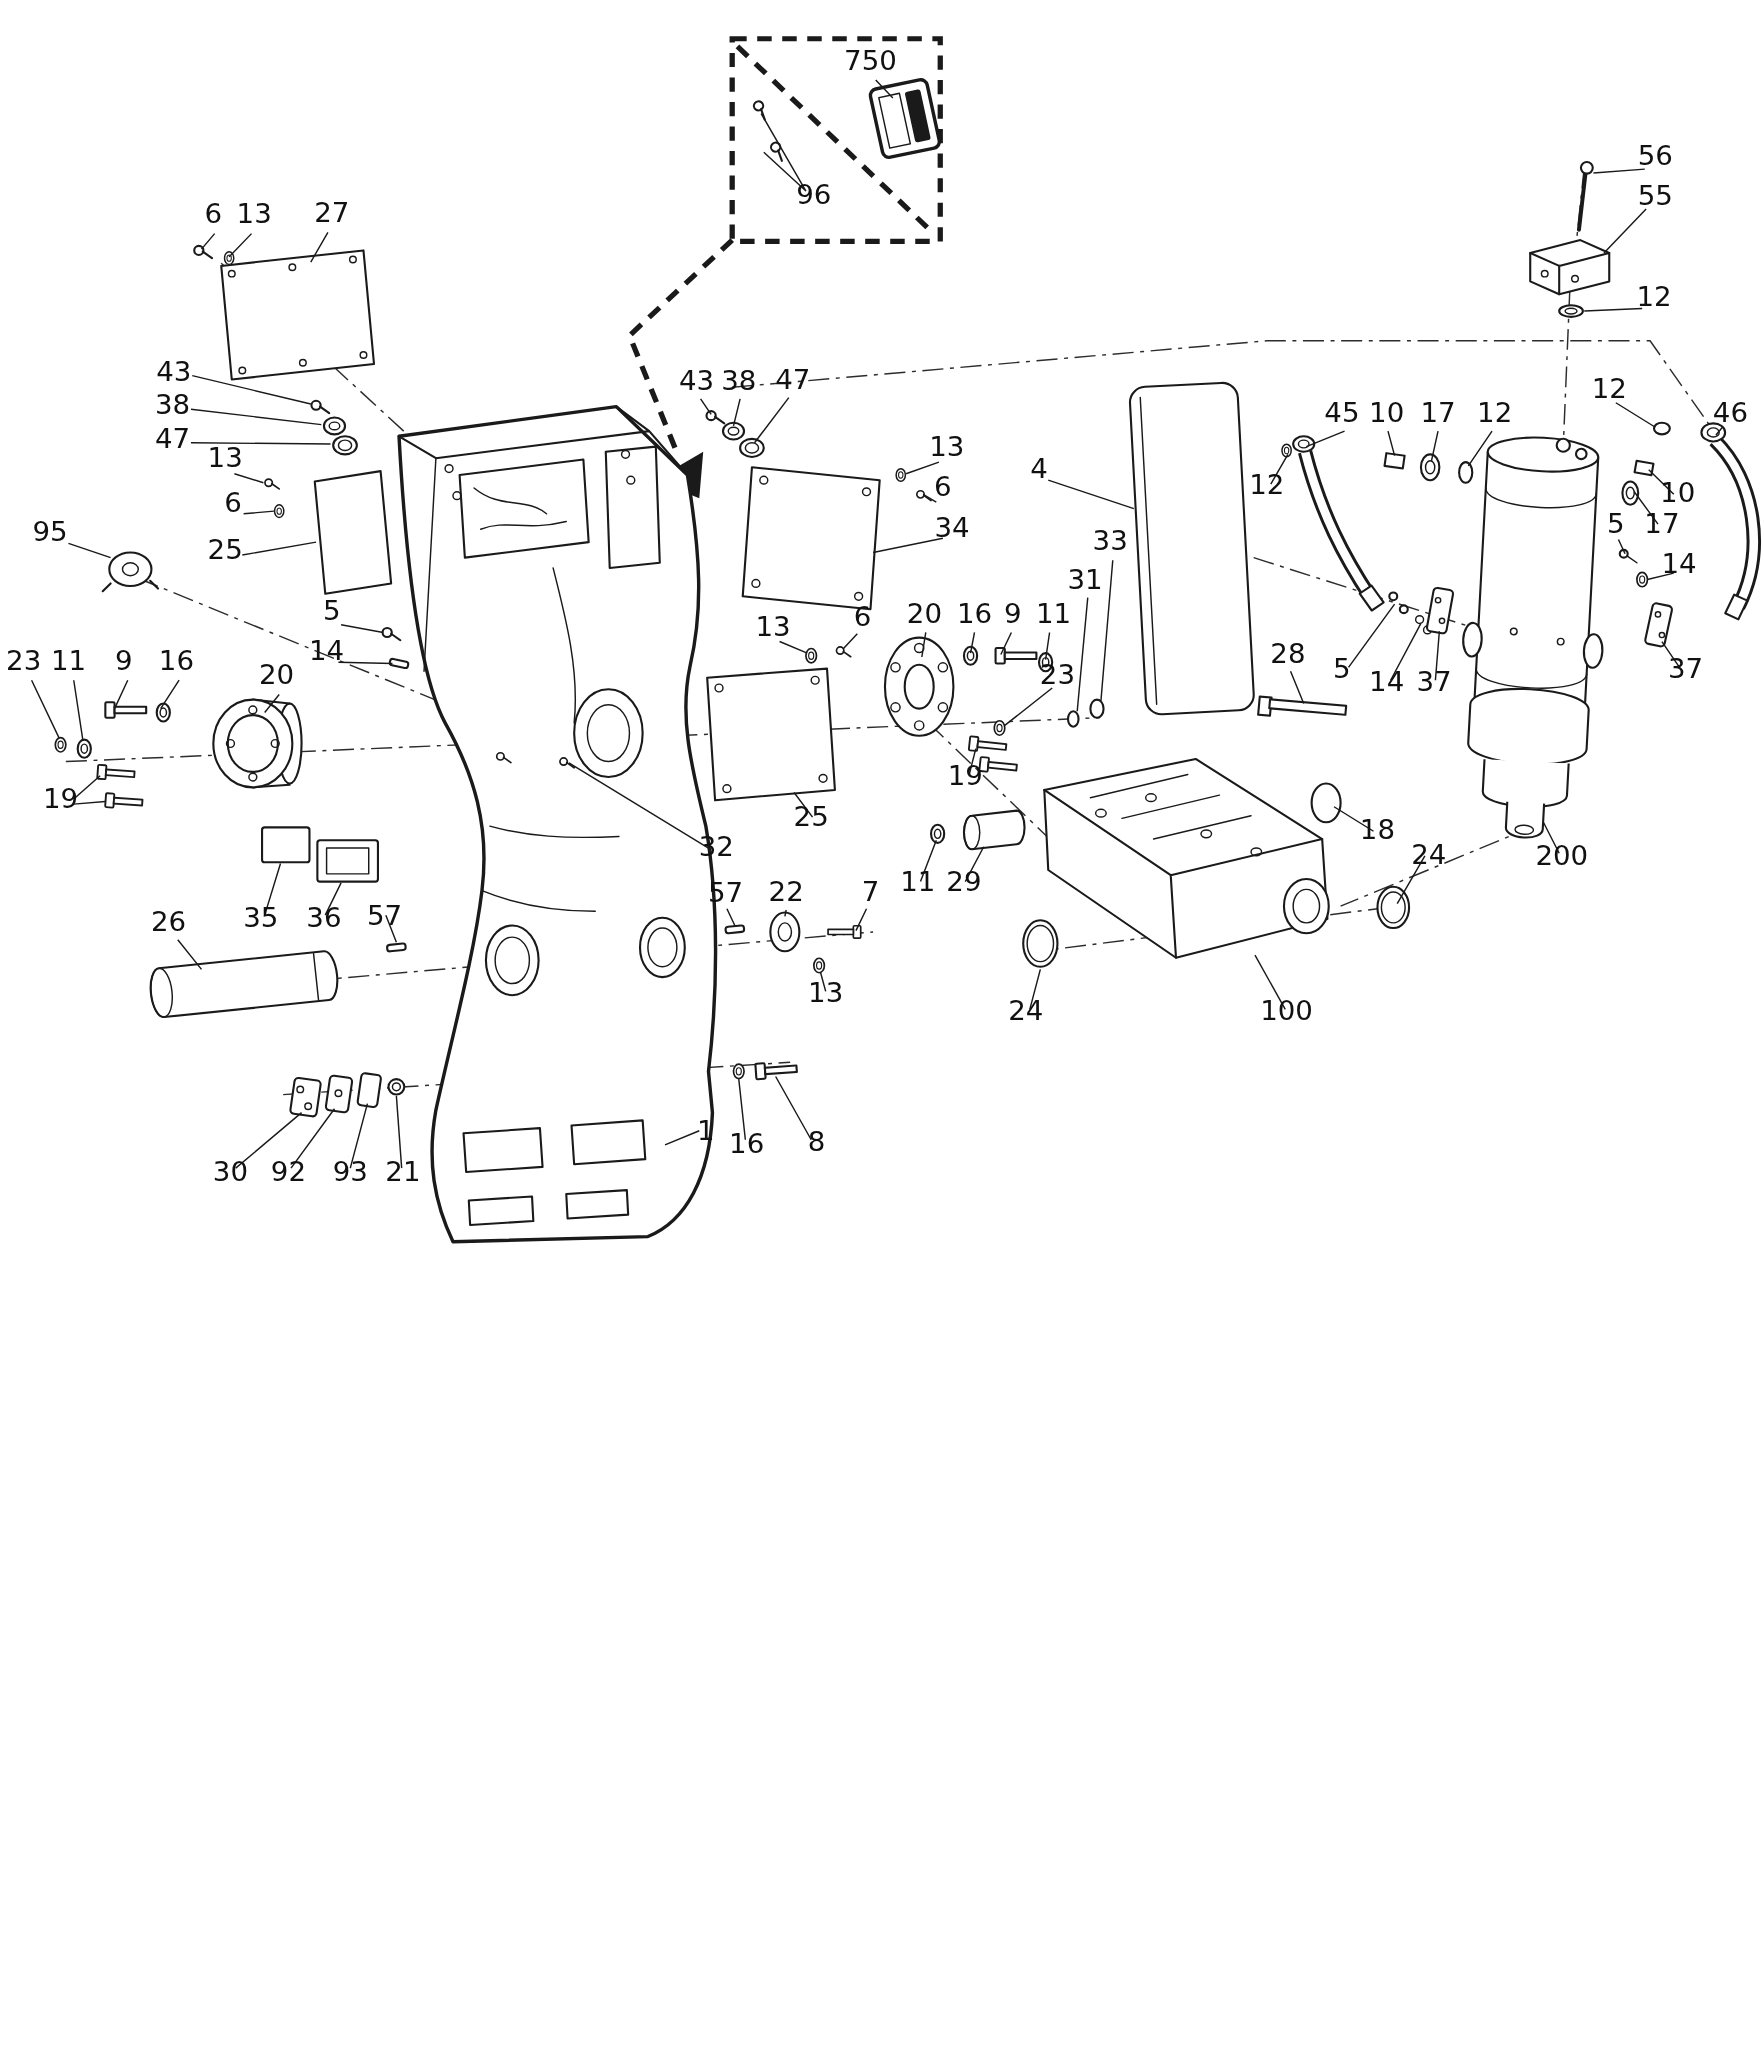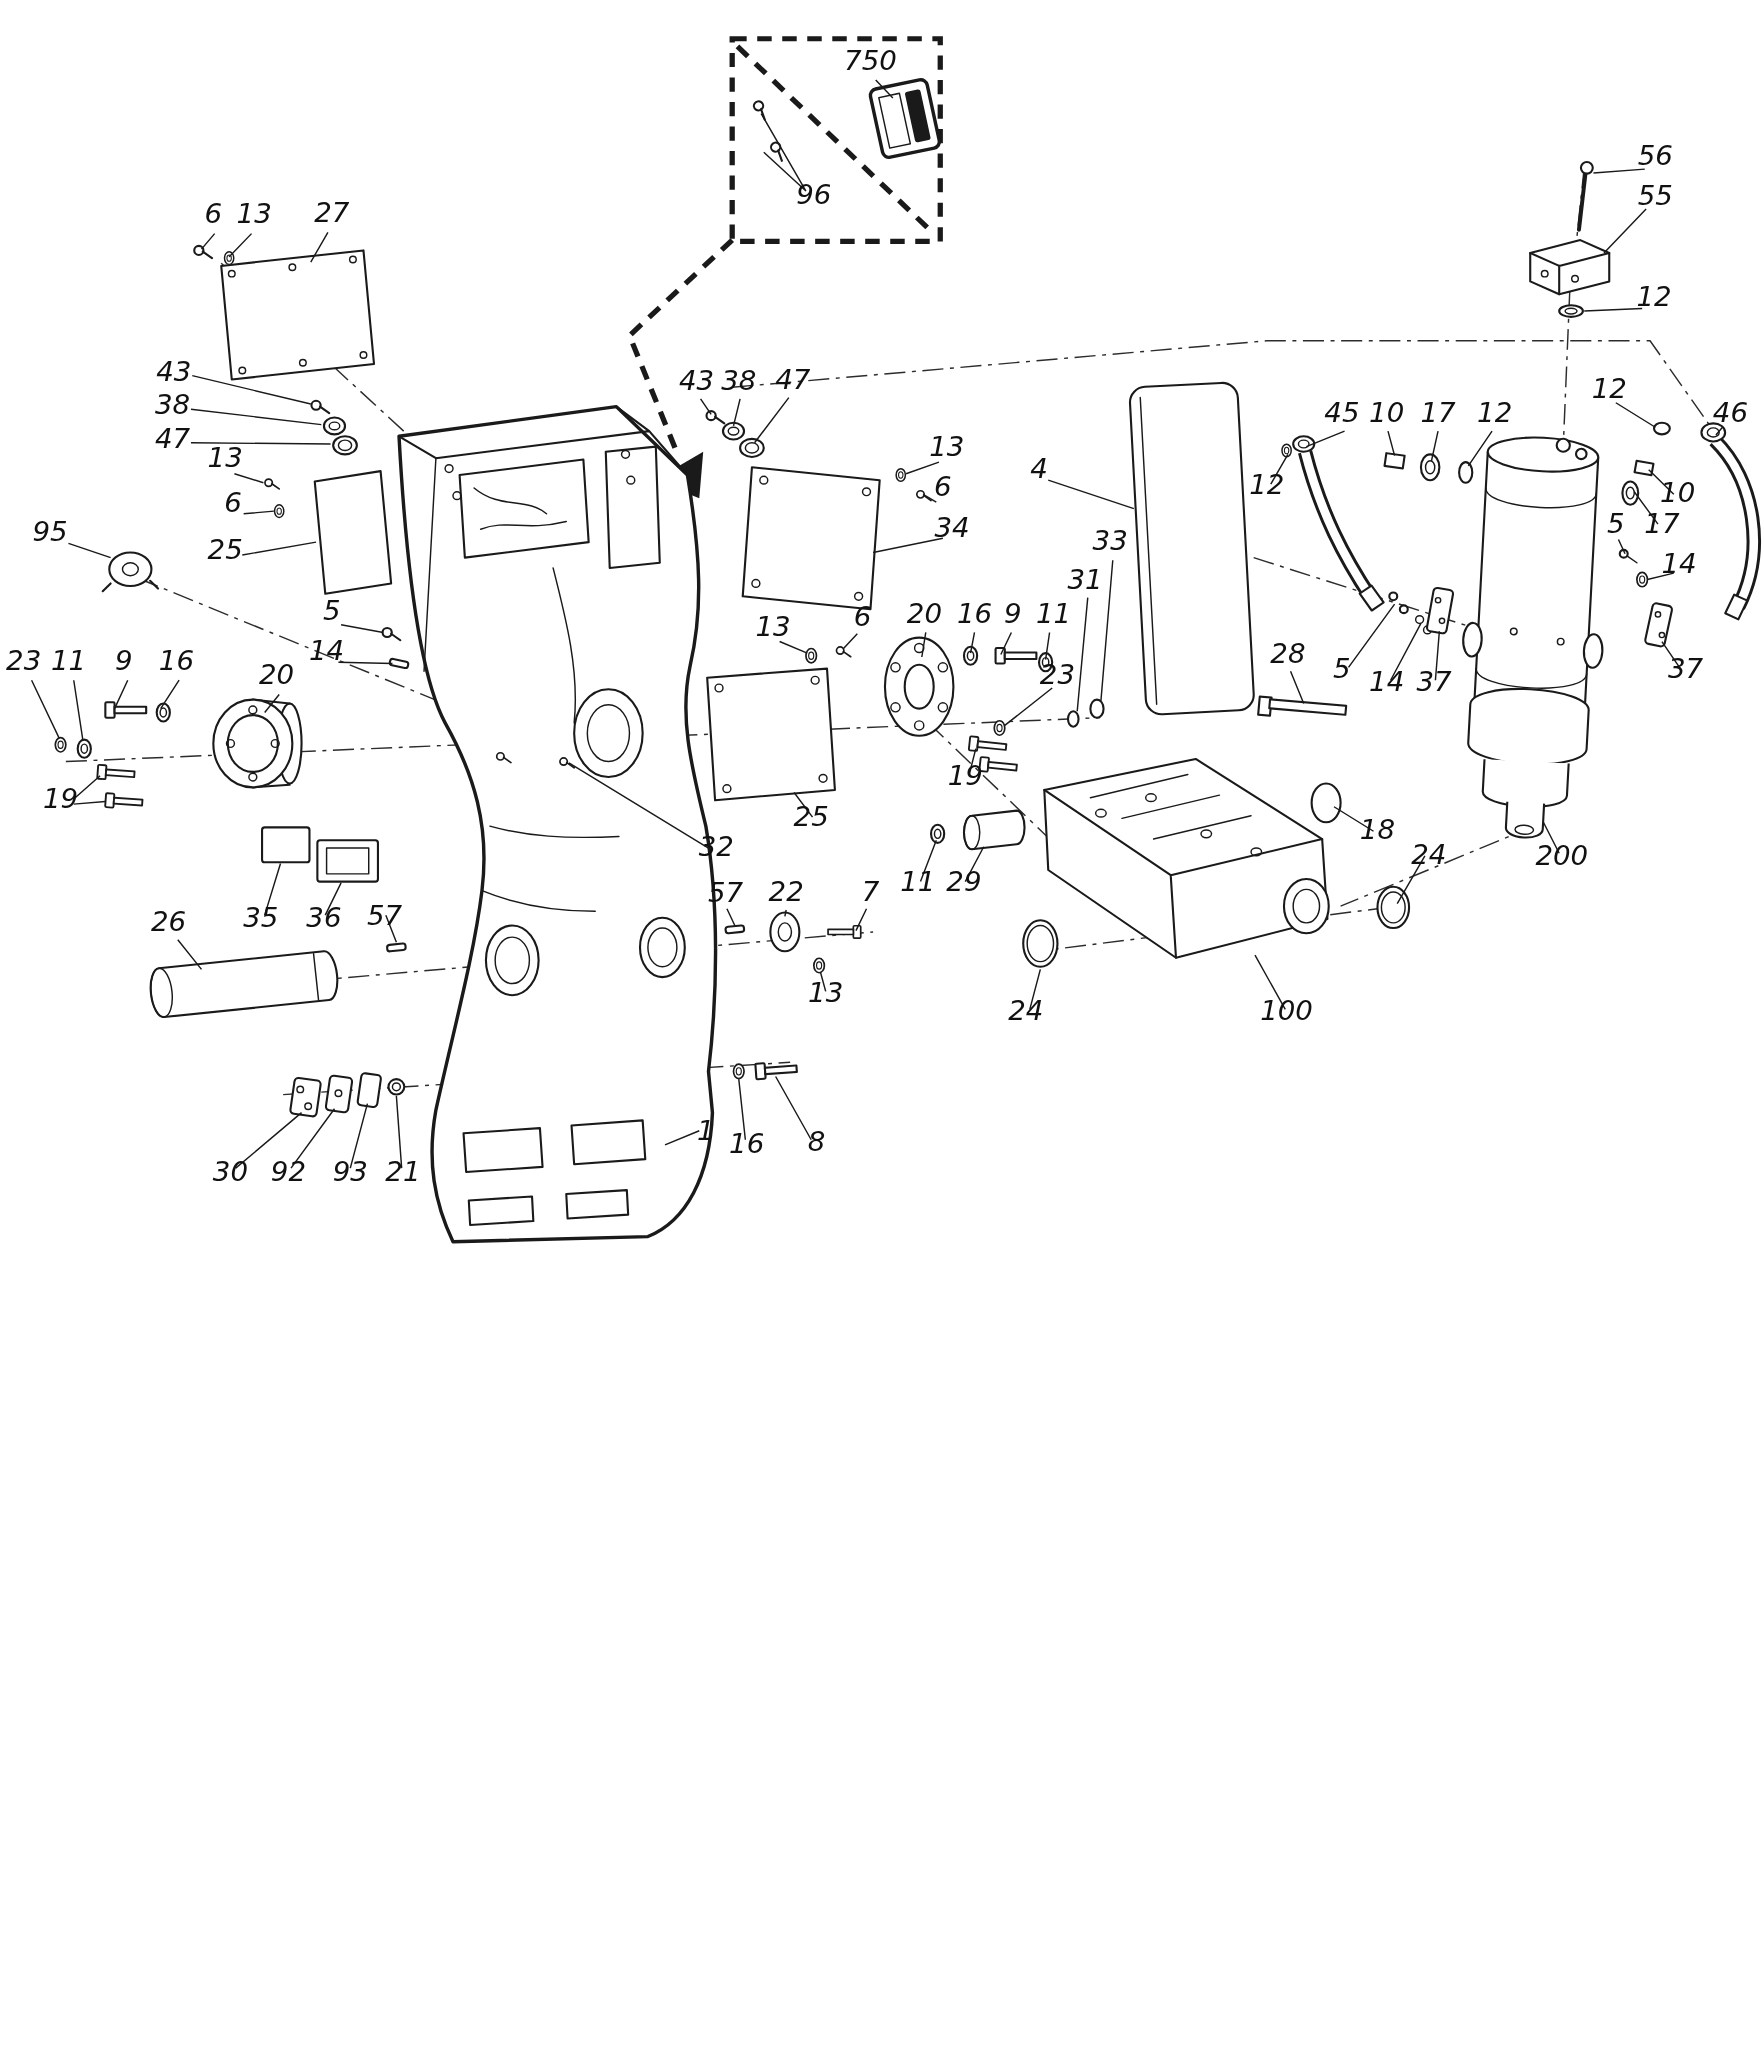--- a/index.html
+++ b/index.html
@@ -1,17 +1,17 @@
 <!DOCTYPE html>
 <html style="--ink: #1a1a1a; --bg: #ffffff;font-size:13.8px"><head>
 <meta charset="utf-8">
 <style>
   :root { --ink:#1a1a1a; --bg:#ffffff; }
   html,body{margin:0;padding:0;background:var(--bg);}
-  .canvas{position:relative;width:1762px;height:2073px;background:var(--bg);overflow:hidden;font-style:italic;}
+  .canvas{position:relative;width:1762px;height:2073px;background:var(--bg);overflow:hidden;}
   svg{position:absolute;inset:0;width:100%;height:100%;display:block;}
   .ln{fill:none;stroke:var(--ink);stroke-width:1.6;stroke-linecap:round;stroke-linejoin:round;}
   .lnf{fill:#fff;stroke:var(--ink);stroke-width:1.6;stroke-linejoin:round;}
   .lnf2{fill:#fff;stroke:var(--ink);stroke-width:2.6;stroke-linejoin:round;}
   .thin{stroke-width:1.1;}
   .axis{fill:none;stroke:var(--ink);stroke-width:1.1;stroke-dasharray:16 5 3 5;opacity:.92;}
   .leader{fill:none;stroke:var(--ink);stroke-width:1.1;}
   .dashbold{fill:none;stroke:var(--ink);stroke-width:4;stroke-dasharray:11 8;stroke-linejoin:miter;}
   .dark{fill:var(--ink);stroke:none;}
   .hose-o{fill:none;stroke:var(--ink);stroke-width:11;}

